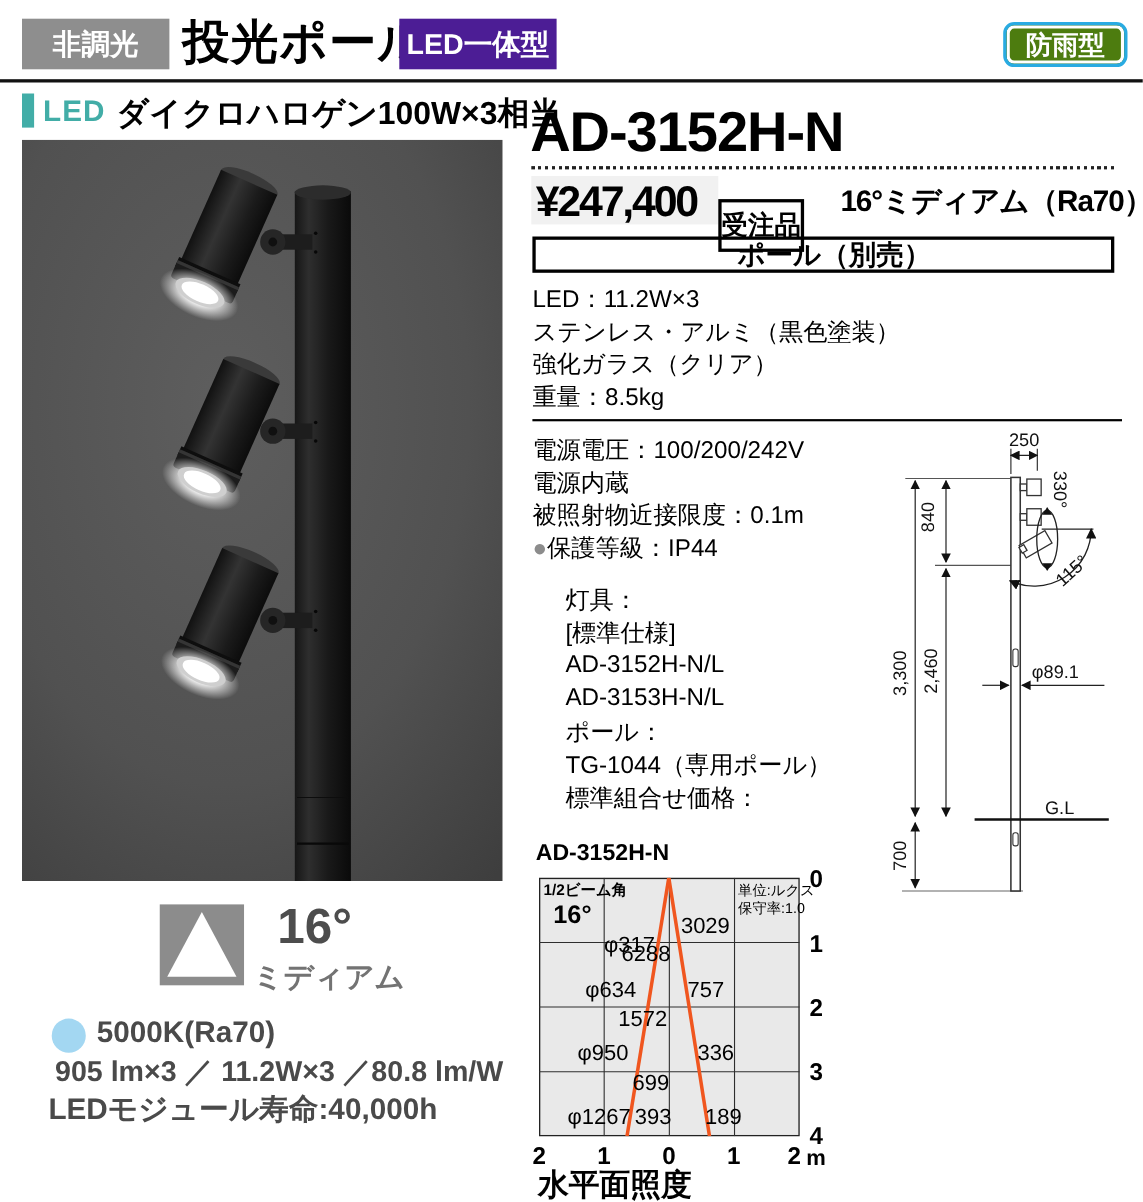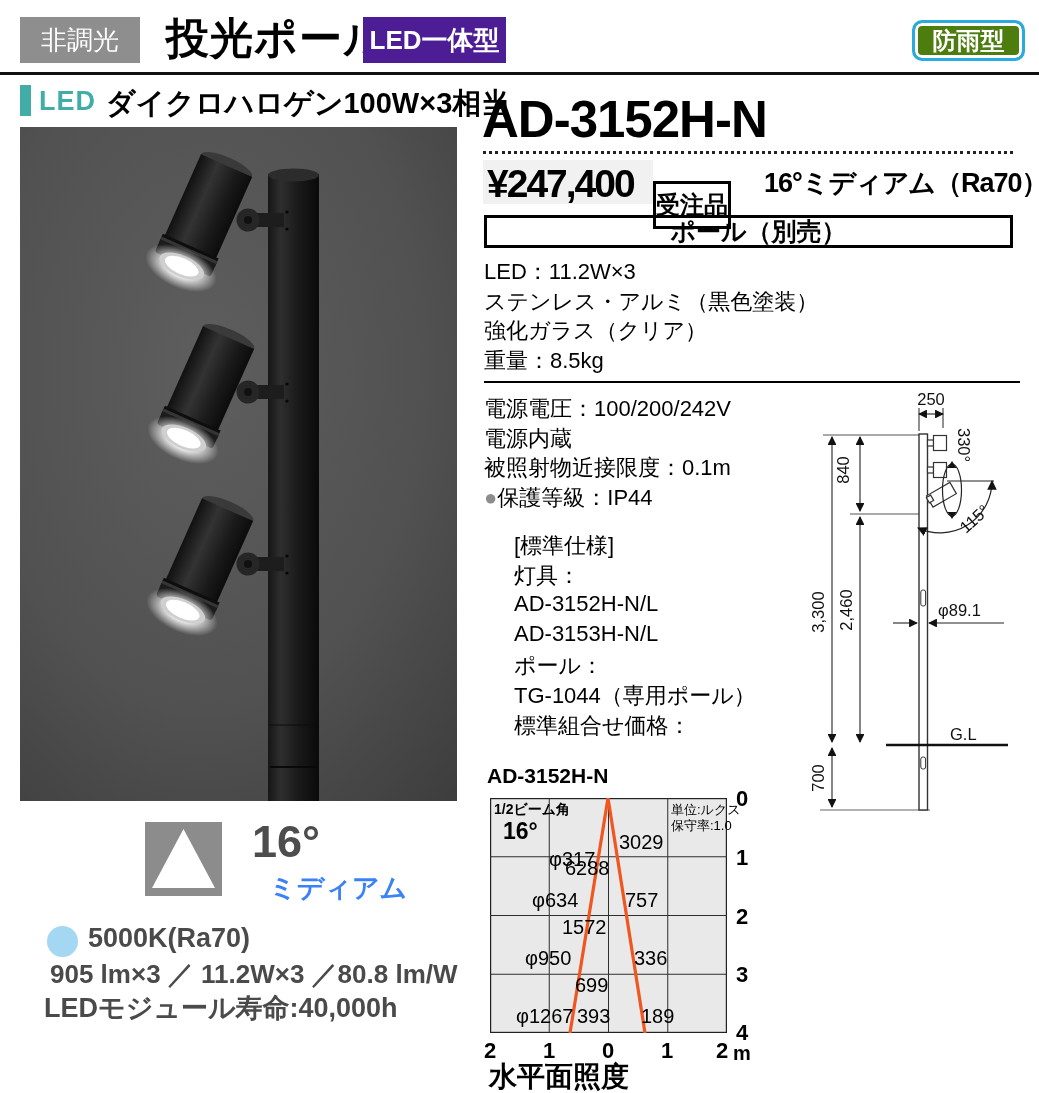--- a/index.html
+++ b/index.html
@@ -1,22 +1,22 @@
 <!DOCTYPE html>
 <html><head>
 <meta charset="utf-8">
 <style>
   * { margin:0; padding:0; box-sizing:border-box; }
   body { background:#fff; font-family:"Liberation Sans","DejaVu Sans",sans-serif; }
   #page { position:relative; width:1039px; height:1093px; background:#fff; overflow:hidden; color:#000; }
   .abs { position:absolute; white-space:nowrap; }
 
   
-  .badge-dim  { left:20px; top:17px; width:120px; height:46px; background:#8e8e8e; color:#fff;
-                font-size:26px; font-weight:400; display:flex; align-items:center; justify-content:center; }
+  .badge-dim  { left:20px; top:17px; width:134px; height:46px; background:#8e8e8e; color:#fff;
+                font-size:26px; font-weight:700; display:flex; align-items:center; justify-content:center; }
   .page-title { left:166px; top:10px; font-size:43px; font-weight:800; letter-spacing:1px; }
   .badge-led  { left:363px; top:17px; width:143px; height:46px; background:#4c1d95; color:#fff;
                 font-size:26px; font-weight:600; display:flex; align-items:center; justify-content:center; }
   .badge-rain { left:912px; top:20px; width:113px; height:41px; background:#4d7c0f; color:#fff;
                 border-radius:10px; box-shadow:inset 0 0 0 3px #fff; border:3px solid #29abe2;
                 font-size:24px; font-weight:700; display:flex; align-items:center; justify-content:center; }
   .rule-top   { left:0; top:72px; width:1039px; height:3px; background:#111; }
 
   .teal-bar   { left:20px; top:85px; width:11px; height:31px; background:#42ada7; }
   .led-label  { left:39px; top:86px; font-size:27px; font-weight:700; color:#42ada7; letter-spacing:1px; }
@@ -46,21 +46,21 @@
   .chart-title { left:487px; top:764px; font-size:21px; font-weight:600; }
   .chart-grid  { left:490px; top:798px; }
   .clbl   { font-size:20px; font-weight:500; color:#000; }
   .csmall { font-size:13px; font-weight:500; }
   .tick   { font-size:22px; font-weight:600; }
   .xlabel { left:489px; top:1058px; font-size:28px; font-weight:600; }
 
   
   .beam-icon   { left:145px; top:822px; }
   .beam-angle  { left:252px; top:816px; font-size:45px; font-weight:800; color:#4d4d4d; }
-  .beam-type   { left:230px; top:870px; font-size:27px; font-weight:600; color:#3b82f6;margin-left:39px; }
+  .beam-type   { left:230px; top:870px; font-size:27px; font-weight:600; color:#737373; }
   .cct-dot     { left:47px; top:926px; width:31px; height:31px; border-radius:50%; background:#a3d7f2; }
   .cct         { left:88px; top:923px; font-size:27px; font-weight:600; color:#4a4a4a; }
   .flux        { left:50px; top:957px; font-size:26px; font-weight:600; color:#4a4a4a; }
   .life        { left:44px; top:990px; font-size:27px; font-weight:600; color:#4a4a4a; }
 
   .drawing { left:800px; top:385px; }
   .drawing text { font-size:16.5px; fill:#111; font-family:"Liberation Sans",sans-serif; }
 </style>
 </head>
 <body>
@@ -159,22 +159,22 @@
   </div>
   <div class="abs rule-mid"></div>
   <div class="abs spec2">
     <div class="spec-line">電源電圧：100/200/242V</div>
     <div class="spec-line">電源内蔵</div>
     <div class="spec-line">被照射物近接限度：0.1m</div>
     <div class="spec-line"><span class="bullet">●</span><span>保護等級：IP44</span></div>
   </div>
 
   <div class="abs std">
+    <div class="spec-line">灯具：</div>
     <div class="spec-line">[標準仕様]</div>
-    <div class="spec-line">灯具：</div>
     <div class="spec-line">AD-3152H-N/L</div>
     <div class="spec-line">AD-3153H-N/L</div>
     <div class="spec-line">ポール：</div>
     <div class="spec-line">TG-1044（専用ポール）</div>
     <div class="spec-line">標準組合せ価格：</div>
   </div>
 
   <div class="abs chart-title">AD-3152H-N</div>
   <svg class="abs chart-grid" width="237" height="235" viewBox="0 0 237 235">
     <rect x="0" y="0" width="237" height="235" fill="#e9e9e9" stroke="#222" stroke-width="2.4"></rect>

